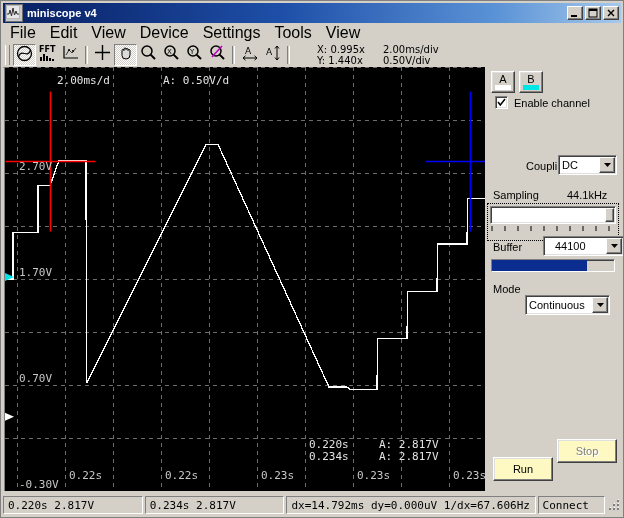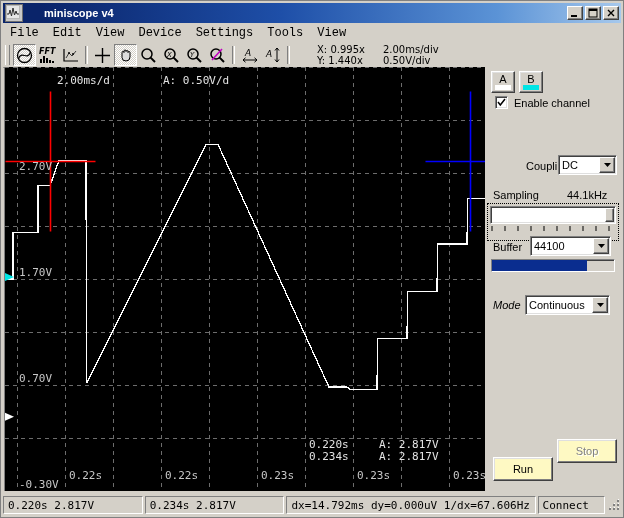--- a/index.html
+++ b/index.html
@@ -26,21 +26,20 @@
   
   .titlebar {
     position: absolute;
     left: 2px; top: 2px;
     width: 618px; height: 20px;
     background: linear-gradient(to right, #0a246a 0%, #0a246a 6%, #1e4fa8 45%, #5b93d6 80%, #a6c8ec 100%);
     display: flex;
     align-items: center;
     padding: 0 2px;
     box-sizing: border-box;
-    gap: 17px;
   }
   .title-icon {
     width: 16px; height: 16px;
     background: #c9c9c9;
     border: 1px solid #6f6f6f;
     margin-right: 4px;
     position: relative;
     overflow: hidden;
     flex: none;
   }
@@ -73,24 +72,23 @@
     position: absolute;
     left: 2px; top: 23px;
     width: 618px; height: 19px;
     display: flex;
     align-items: center;
     background: #d4d0c8;
   }
   .menu-item {
     padding: 2px 7px 3px 7px;
     color: #000;
-    font-size: 12px;
+    font-size: 16px;
     cursor: default;
     white-space: nowrap;
-    font-family: Liberation Mono, monospace;
   }
 
   
   .toolbar {
     position: absolute;
     left: 2px; top: 42px;
     width: 618px; height: 24px;
     display: flex;
     align-items: center;
     background: #d4d0c8;
@@ -105,25 +103,24 @@
   }
   .tsep {
     width: 1px; height: 18px;
     border-left: 1px solid #808080;
     border-right: 1px solid #ffffff;
     margin: 0 3px;
     flex: none;
   }
   .tbtn {
     width: 23px; height: 22px;
-    display: flex; align-items: center; justify-content: center;
+    display: flex; align-items: flex-start; justify-content: center;
     flex: none;
     cursor: default;
     box-sizing: border-box;
-    font-style: italic;
   }
   .tbtn.checked {
     background: repeating-conic-gradient(#ffffff 0% 25%, #d4d0c8 0% 50%) 0 0/2px 2px;
     border-top: 1px solid #808080;
     border-left: 1px solid #808080;
     border-right: 1px solid #ffffff;
     border-bottom: 1px solid #ffffff;
   }
   .tread {
     font-family: "DejaVu Sans", sans-serif;
@@ -565,34 +562,34 @@
             <path d="M67 0 L67 5"></path>
             <path d="M80 0 L80 5"></path>
             <path d="M93 0 L93 5"></path>
           <path d="M106 0 L106 5"></path>
             <path d="M119 0 L119 5"></path>
         </g>
       </svg>
     </div>
 
     <div class="p-label" style="left:8px; top:174px;text-align:right;">Buffer</div>
-    <div class="combo" style="left:45px; top:169px; width:81px;">
+    <div class="combo" style="left:58px; top:169px; width:81px;padding-left:8px;">
       <span class="val">44100</span>
       <span class="arrow">
         <svg width="7" height="4" viewBox="0 0 7 4">
             <path d="M0 0 L7 0 L3.5 4 Z" fill="#000"></path>
           </svg>
       </span>
     </div>
 
     <div class="progress" style="top:192px;">
       <div class="fill" id="progfill" style="width: 78%;"></div>
     </div>
 
-    <div class="p-label" style="left:8px; top:232px;font-style:italic;">Mode</div>
+    <div class="p-label" style="left:8px; top:216px;">Mode</div>
     <div class="combo" style="left:40px; top:228px; width:85px;">
       <span class="val">Continuous</span>
       <span class="arrow">
         <svg width="7" height="4" viewBox="0 0 7 4">
             <path d="M0 0 L7 0 L3.5 4 Z" fill="#000"></path>
           </svg>
       </span>
     </div>
 
     <div class="btn" style="left:8px; top:390px; width:60px;">Run</div>

